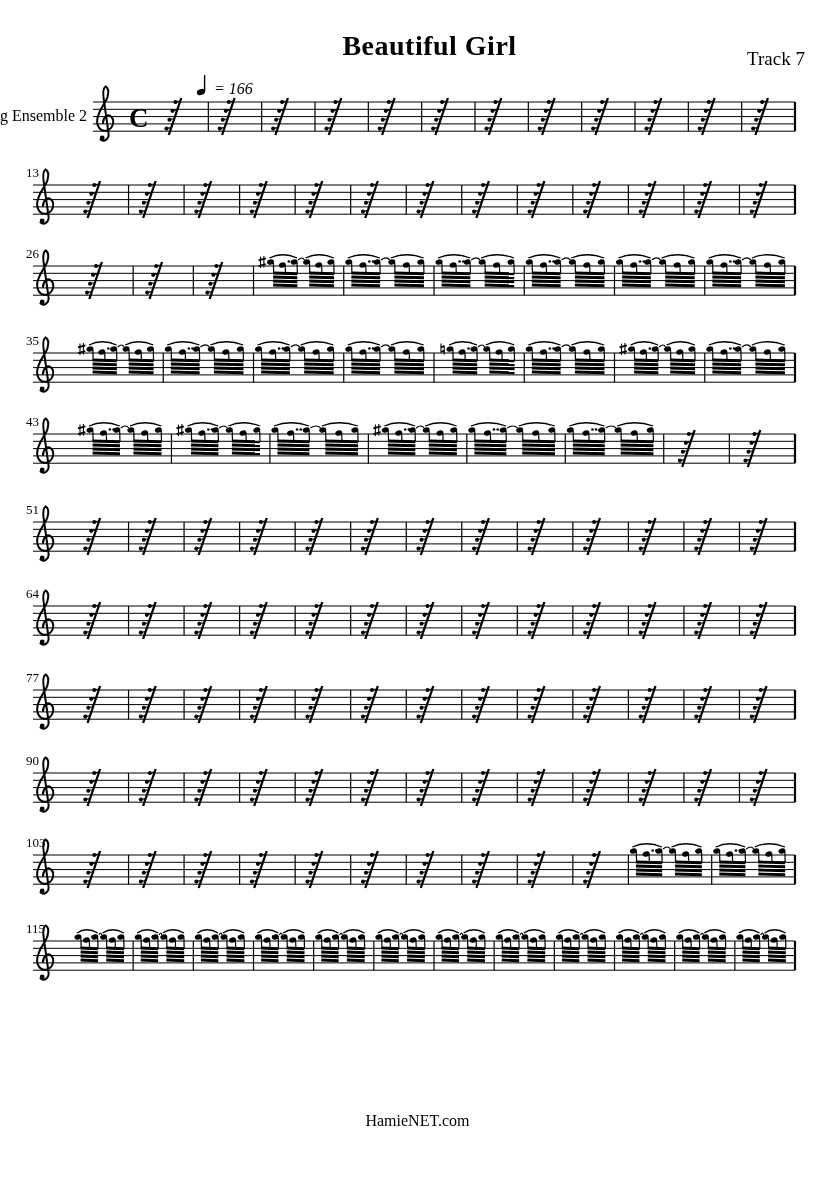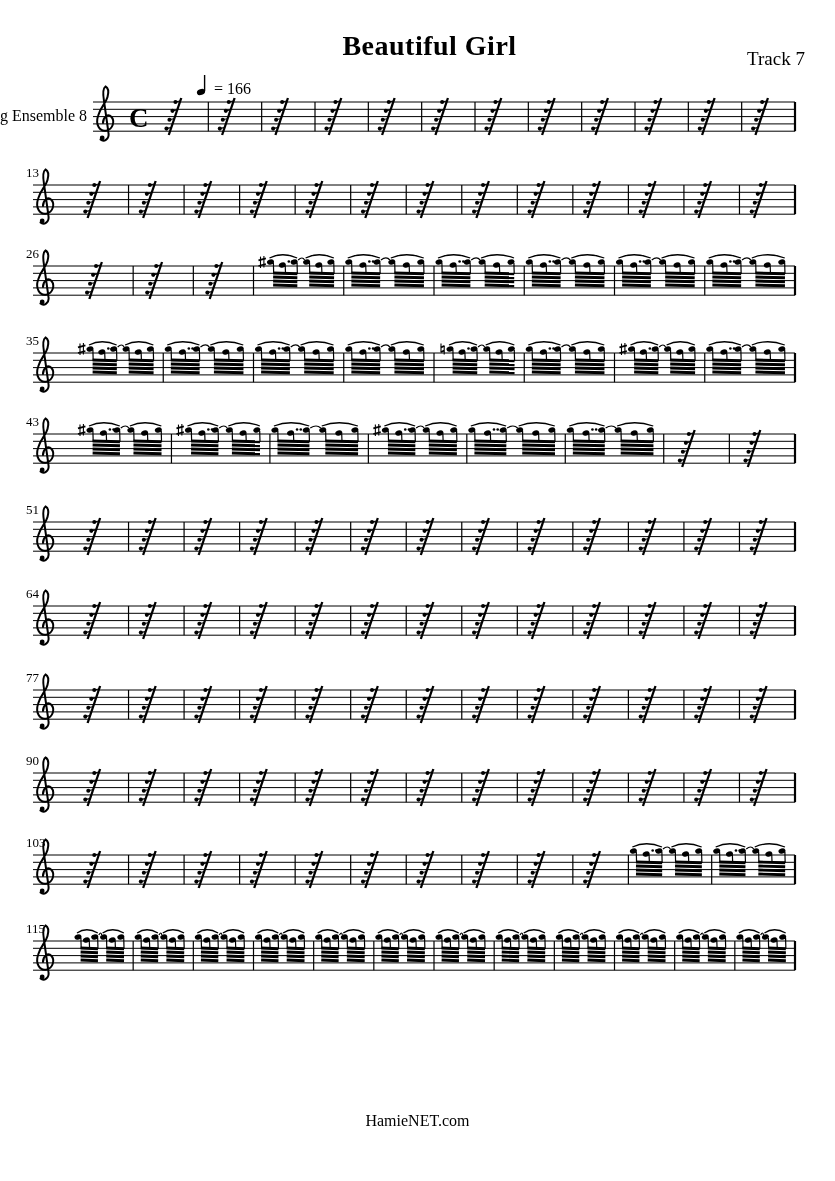--- a/index.html
+++ b/index.html
@@ -15,21 +15,21 @@
   .track{
     position:absolute;top:48px;right:30px;font-size:19px;
   }
   .instrument{
     position:absolute;top:107px;left:0;font-size:16px;white-space:nowrap;
   }
   .tempo{
     position:absolute;top:72px;left:194px;height:26px;font-size:16px;
     display:flex;align-items:flex-end;
   }
-  .tempo .txt{margin-left:6px;line-height:18px;}
+  .tempo .txt{margin-left:6px;line-height:18px;font-style:italic;}
   #score-svg{position:absolute;top:0;left:0;}
   .footer{
     position:absolute;top:1112px;left:0;width:100%;text-align:center;
   }
   .footer .site{font-size:16px;margin-bottom:4px;}
   .footer .disclaimer{font-size:17px;}
   text{font-family:"Liberation Serif","DejaVu Serif",serif;}
 </style>
 </head>
 <body>
@@ -41,21 +41,21 @@
   <div class="track">Track 7</div>
 
   <div class="tempo">
     <svg width="14" height="26">
       <line x1="10.6" y1="3" x2="10.6" y2="19" stroke="#000" stroke-width="1.4"></line>
       <ellipse cx="7" cy="20" rx="4.2" ry="3" fill="#000" transform="rotate(-20 7 20)"></ellipse>
     </svg>
     <span class="txt">= 166</span>
   </div>
 
-  <div class="instrument">g Ensemble 8</div>
+  <div class="instrument">g Ensemble 2</div>
 
   <svg id="score-svg" width="835" height="1181">
       <g>
         <line x1="93" y1="102" x2="795" y2="102" stroke="#000" stroke-width="1"></line>
         <line x1="93" y1="109.3" x2="795" y2="109.3" stroke="#000" stroke-width="1"></line>
         <line x1="93" y1="116.6" x2="795" y2="116.6" stroke="#000" stroke-width="1"></line>
         <line x1="93" y1="123.9" x2="795" y2="123.9" stroke="#000" stroke-width="1"></line>
         <line x1="93" y1="131.2" x2="795" y2="131.2" stroke="#000" stroke-width="1"></line>
         <g>
           <path d="M 103 123 C 103 117 108 113 111.5 117 C 115 121 113 129 106.5 130.5 C 99 132 95.5 124 98 116 C 100.5 107 106 103 107.5 97 C 109 91.5 108.5 88 105.5 86.5 C 102.5 88.5 103 95 104 101 L 108.5 133 C 109.5 139 104 142.5 100.5 139.5" fill="none" stroke="#000" stroke-width="2" stroke-linecap="round"></path>

